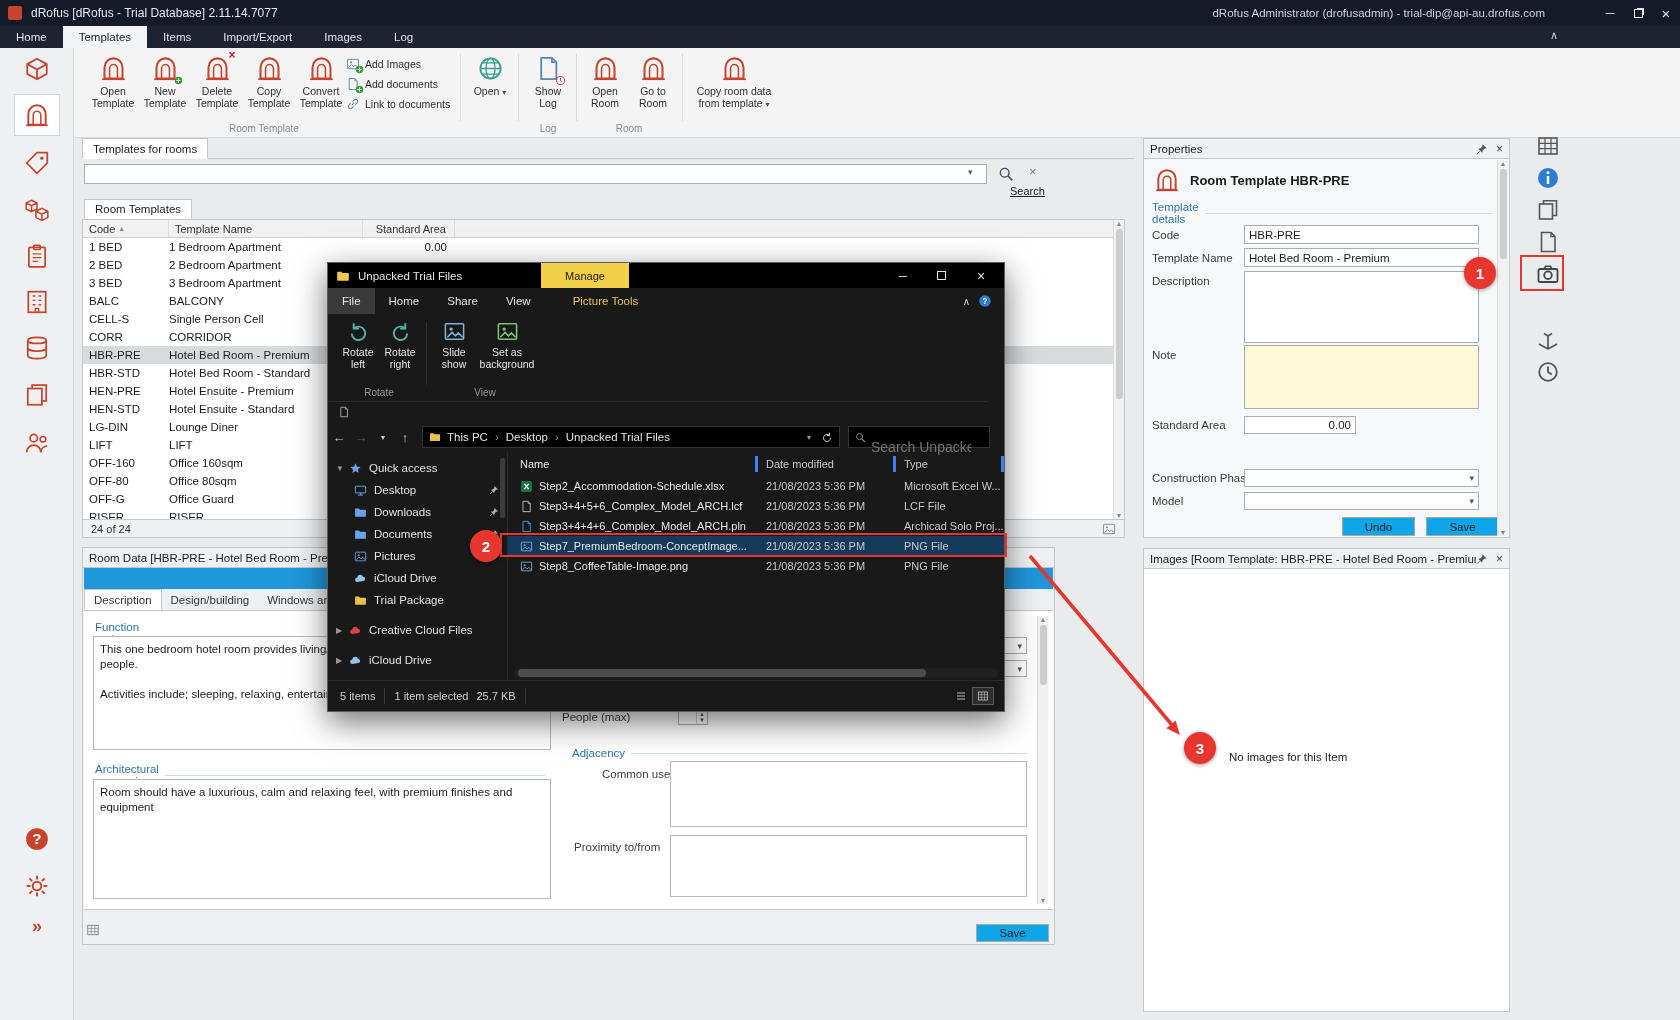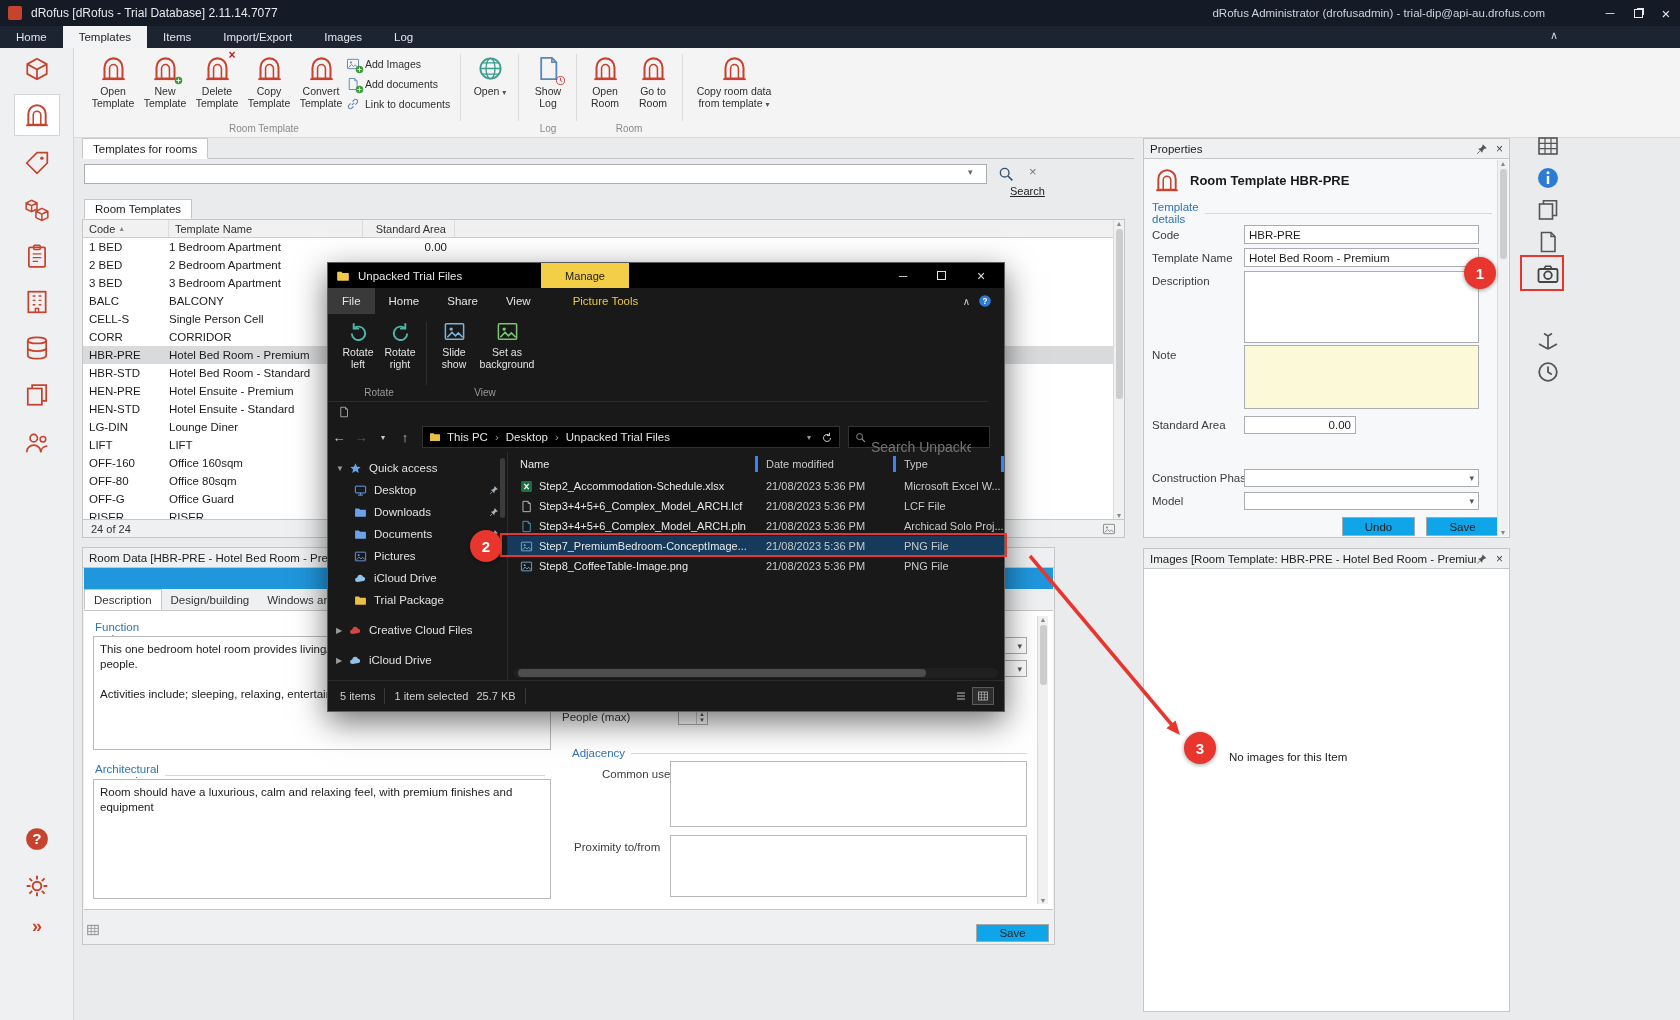--- a/index.html
+++ b/index.html
@@ -1006,21 +1006,21 @@
           <span class="f-date">21/08/2023 5:36 PM</span>
           <span class="f-type">LCF File</span>
         </div>
         <div class="f-row">
           <span class="f-name">
               <span class="fic" style="color:#4aa3d8">
                 <svg class="i">
                   <use href="#s-page"></use>
                 </svg>
               </span>
-              <span>Step3+4+5+6_Complex_Model_ARCH.pln</span>
+              <span>Step3+4+4+6_Complex_Model_ARCH.pln</span>
             </span>
           <span class="f-date">21/08/2023 5:36 PM</span>
           <span class="f-type">Archicad Solo Proj...</span>
         </div>
         <div class="f-row sel">
           <span class="f-name">
               <span class="fic" style="color:#7fb2d8">
                 <svg class="i">
                   <use href="#s-pic"></use>
                 </svg>

